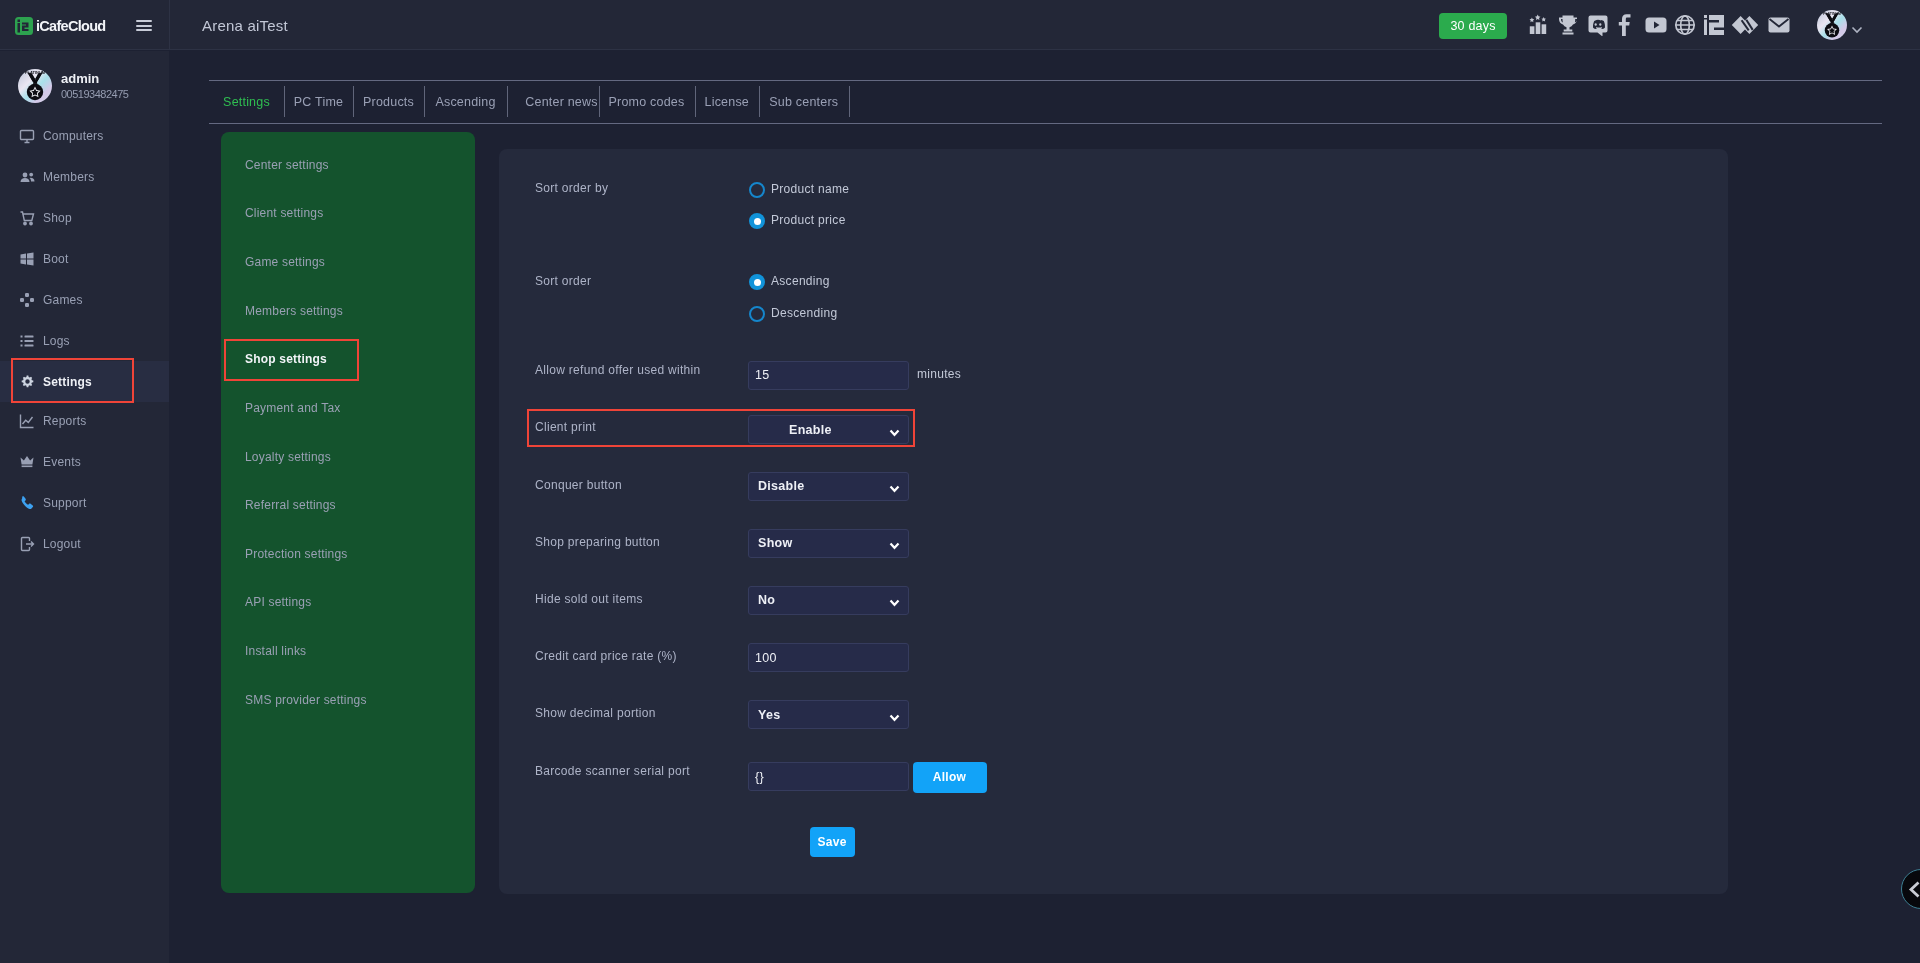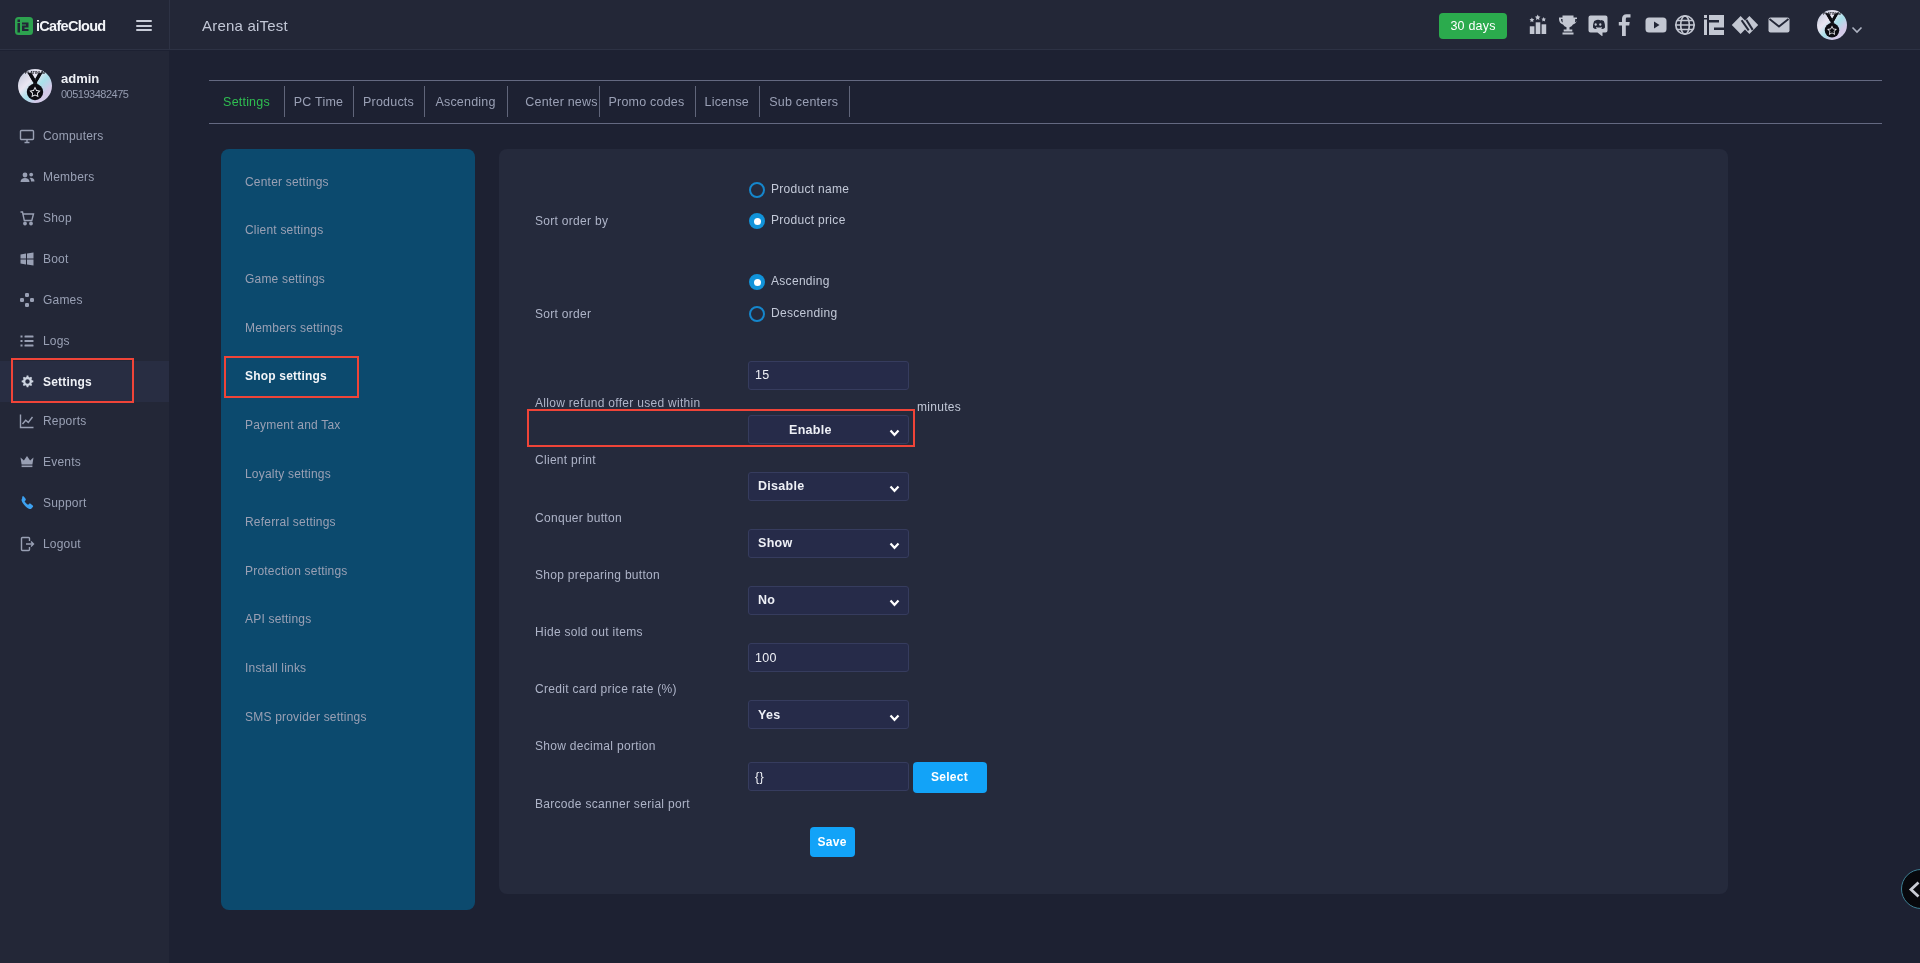--- a/index.html
+++ b/index.html
@@ -44,31 +44,31 @@
 #nav-settings-row { position:absolute; left:0; top:310px; width:169px; height:41px; background:#282d42; }
 #nav-settings-red { position:absolute; left:11px; top:307px; width:123px; height:45px; border:2px solid #f04438; }
 
 #tabbar-top { position:absolute; left:209px; top:80px; width:1673px; height:1px; background:#646981; }
 #tabbar-bottom { position:absolute; left:209px; top:123px; width:1673px; height:1px; background:#646981; }
 .tab { position:absolute; top:81px; height:42px; display:flex; align-items:center; justify-content:center; font-size:12.5px; color:#9aa0b5; letter-spacing:0.2px; }
 .tab.active { color:#2fbe51; }
 .tabsep { position:absolute; top:86px; width:1px; height:31px; background:#60657a; }
 
 #menu-panel {
-  position:absolute; left:221px; top:149px; width:254px; height:761px;
-  background:#0c4a6e; border-radius:8px;
+  position:absolute; left:221px; top:132px; width:254px; height:761px;
+  background:#14532d; border-radius:8px;
 }
 .mitem { position:absolute; left:24px; font-size:12px; color:#9aa0b4; letter-spacing:0.2px; }
 .mitem.active { color:#f2f4f8; font-weight:bold; }
 #menu-red { position:absolute; left:3px; top:207px; width:135px; height:42px; border:2px solid #f04438; }
 #main-panel {
   position:absolute; left:499px; top:149px; width:1229px; height:745px;
   background:#252a3c; border-radius:8px;
 }
-.flabel { position:absolute; left:36px; font-size:12px; color:#aeb4c8; letter-spacing:0.3px;margin-top:33px; }
+.flabel { position:absolute; left:36px; font-size:12px; color:#aeb4c8; letter-spacing:0.3px; }
 .radio { position:absolute; left:250px; width:16px; height:16px; border-radius:50%; }
 .radio.off { border:2px solid #1586cc; background:transparent; }
 .radio.on { background:#1193d9; }
 .radio.on::after { content:""; position:absolute; left:4.5px; top:4.5px; width:7px; height:7px; border-radius:50%; background:#fff; }
 .rlabel { position:absolute; left:272px; font-size:12px; color:#c3c9d8; letter-spacing:0.3px; }
 .finput, .fselect {
   position:absolute; left:249px; width:161px; height:29px;
   background:#262b49; border:1px solid #363c5e; border-radius:3px;
   color:#eef0f6; font-size:12.5px; display:flex; align-items:center; padding-left:9px;
   letter-spacing:0.3px;
@@ -373,21 +373,21 @@
           <path d="M1.5 1.5 L5.5 5.8 L9.5 1.5" fill="none" stroke="#fff" stroke-width="2.2"></path>
         </svg></span></div>
 <div class="flabel" style="top:500px;">Credit card price rate (%)</div>
 <div class="finput" style="top:494px;">100</div>
 <div class="flabel" style="top:557px;">Show decimal portion</div>
 <div class="fselect" style="top:551px;">Yes<span class="chev"><svg width="11" height="8" viewBox="0 0 11 8">
           <path d="M1.5 1.5 L5.5 5.8 L9.5 1.5" fill="none" stroke="#fff" stroke-width="2.2"></path>
         </svg></span></div>
 <div class="flabel" style="top:614.5px;">Barcode scanner serial port</div>
 <div class="finput" style="top:613px;">{}</div>
-<div class="bluebtn" style="left:413.5px;top:612.5px;width:74px;height:31px;">Select</div>
+<div class="bluebtn" style="left:413.5px;top:612.5px;width:74px;height:31px;">Allow</div>
 <div class="bluebtn" style="left:310.5px;top:678px;width:45px;height:30px;">Save</div>
 </div>
 
 <div id="float-circle">
   <svg width="13" height="17" viewBox="0 0 13 17">
       <path d="M10.5 1.5 L3 8.5 L10.5 15.5" fill="none" stroke="#c9ccd4" stroke-width="2.8"></path>
     </svg>
 </div>
 
 </body></html>

